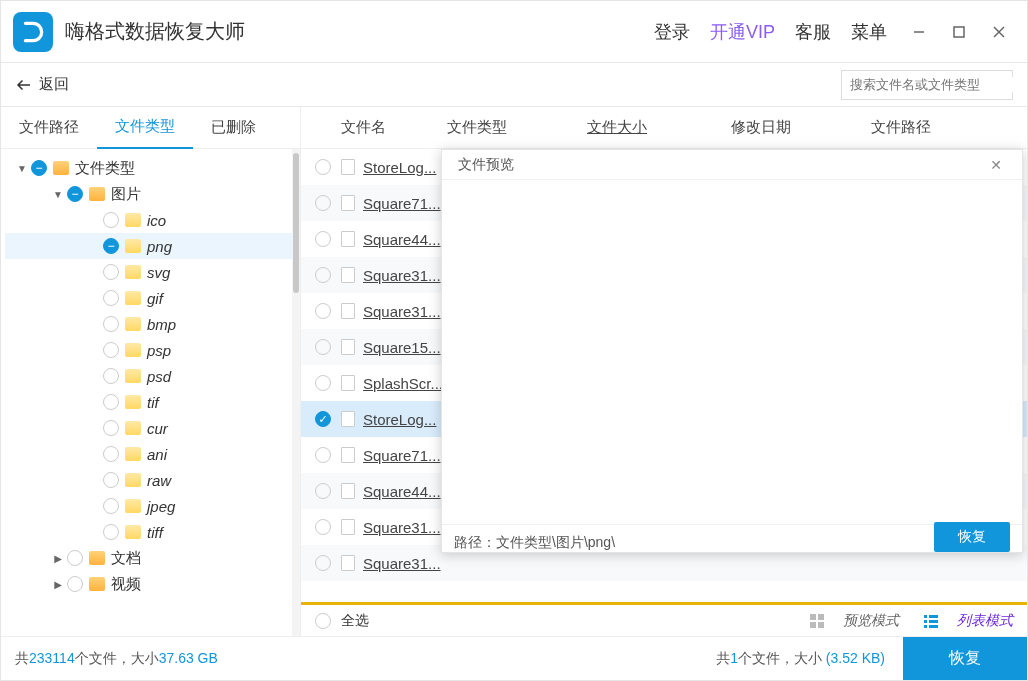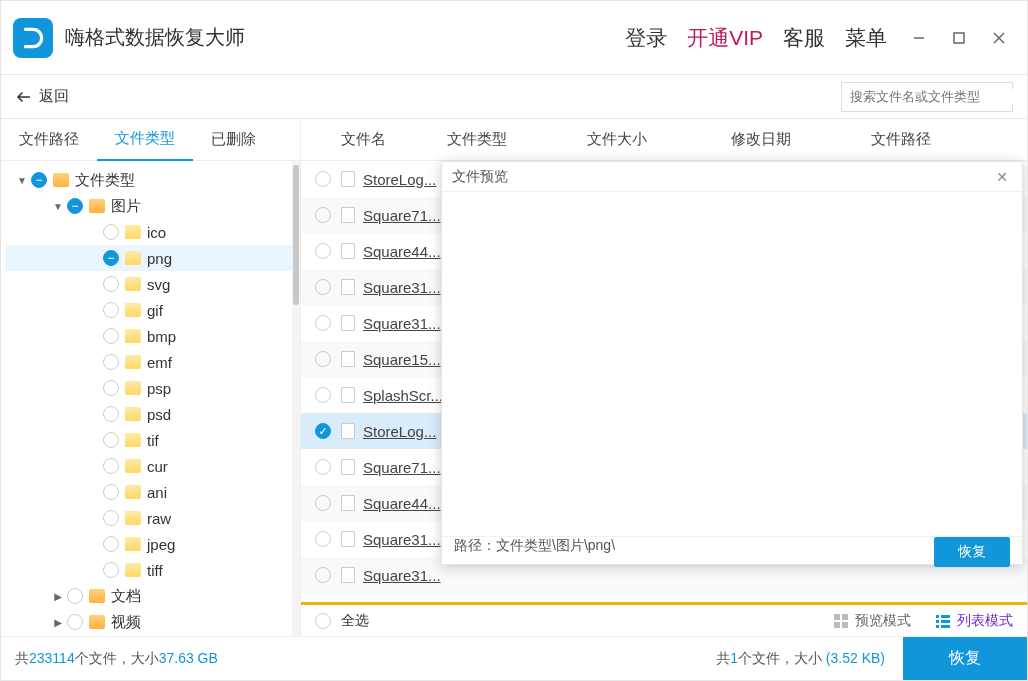--- a/index.html
+++ b/index.html
@@ -1,24 +1,24 @@
 <!DOCTYPE html>
 <html><head>
 <meta charset="utf-8">
 <style>
 * { box-sizing: border-box; margin: 0; padding: 0; font-family: "Microsoft YaHei", "PingFang SC", sans-serif; }
 body { width: 1028px; height: 681px; overflow: hidden; background: #fff; font-size: 14px; color: #333; border: 1px solid #e5e5e5; display: flex; flex-direction: column; }
 
 
-.titlebar { height: 74px; display: flex; align-items: center; padding: 0 10px 0 12px; border-bottom: 1px solid #e8e8e8; }
+.titlebar { height: 62px; display: flex; align-items: center; padding: 0 10px 0 12px; border-bottom: 1px solid #e8e8e8; }
 .logo { width: 40px; height: 40px; background: #1296db; border-radius: 8px; display: flex; align-items: center; justify-content: center; color: #fff; font-size: 26px; font-weight: bold; margin-right: 12px;}
 .app-title { font-size: 20px; font-weight: 500; flex: 0 0 auto; }
 .titlebar-spacer { flex: 1; }
-.titlebar-link { margin: 0 10px; font-size: 21px; cursor: pointer; }
-.titlebar-link.vip { color: #be185d; }
+.titlebar-link { margin: 0 10px; font-size: 18px; cursor: pointer; }
+.titlebar-link.vip { color: #8b5cf6; }
 .win-btn { width: 36px; height: 36px; display: inline-flex; align-items: center; justify-content: center; cursor: pointer; color: #666; font-size: 14px; margin-left: 4px;}
 .win-btn svg { width: 14px; height: 14px; }
 
 
 .toolbar { height: 44px; display: flex; align-items: center; padding: 0 14px; border-bottom: 1px solid #e8e8e8; }
 .back-btn { display: flex; align-items: center; cursor: pointer; color: #333; font-size: 15px; }
 .back-btn svg { width: 18px; height: 18px; margin-right: 6px; }
 .toolbar-spacer { flex: 1; }
 .search-box { width: 172px; height: 30px; border: 1px solid #ddd; display: flex; align-items: center; padding: 0 8px; color: #999; }
 .search-box input { border: none; outline: none; flex: 1; font-size: 13px; color: #555; }
@@ -37,61 +37,61 @@
 .tw { width: 14px; display: inline-flex; justify-content: center; align-items: center; color: #666; }
 .twist { font-size: 10px; }
 .chk { width: 16px; height: 16px; border-radius: 50%; border: 1px solid #ccc; margin: 0 6px 0 2px; display: inline-flex; align-items: center; justify-content: center; flex-shrink: 0;}
 .chk.minus { background: #1296db; border-color: #1296db; color: #fff; font-size: 12px; line-height: 1;}
 .fold-ico { width: 16px; height: 14px; margin-right: 6px; flex-shrink: 0; display: inline-block; }
 .folder-orange { background: linear-gradient(#ffd27a,#ffb23e); border-radius: 2px; position: relative;}
 .folder-yellow { background: linear-gradient(#ffe9a8,#ffd863); border-radius: 2px;}
 .tree-label { font-size: 15px; color: #333; }
 .depth0 { padding-left: 10px; }
 .depth1 { padding-left: 46px; }
-.depth2 { padding-left: 82px; }
+.depth2 { padding-left: 82px; font-style: italic; }
 
 .sidebar-scroll { position: absolute; right: 0; top: 42px; bottom: 0; width: 8px; background: #f4f4f4;}
 .sidebar-thumb { position: absolute; left: 1px; right: 1px; top: 4px; height: 140px; background: #c8c8c8; border-radius: 3px;}
 
 
 .content { flex: 1; display: flex; flex-direction: column; min-width: 0; position: relative;}
 .col-header { height: 42px; display: flex; align-items: center; border-bottom: 1px solid #eee; color: #444; font-size: 15px; padding-left: 16px;}
 .col-header > div { padding-right: 8px; }
 .c-name { width: 130px; padding-left: 24px;}
 .c-type { width: 140px; }
-.c-size { width: 144px; }
+.c-size { width: 144px; text-decoration: underline; }
 .c-date { width: 140px; }
 .c-path { flex: 1; }
 
 .file-rows { flex: 1; overflow: hidden; }
 .file-row { height: 36px; display: flex; align-items: center; padding-left: 14px; font-size: 15px; color: #444;}
 .file-row.alt { background: #f7f9fb; }
 .file-row.sel { background: #d9ecfb; }
 .fr-chk { width: 16px; height: 16px; border-radius: 50%; border: 1px solid #ccc; margin-right: 10px; flex-shrink: 0; display: inline-flex; align-items: center; justify-content: center; color: #fff; font-size: 11px;}
 .fr-chk.on { background: #1296db; border-color: #1296db; }
 .fr-icon { width: 14px; height: 16px; border: 1px solid #ccc; margin-right: 8px; flex-shrink: 0; background: #fff; position: relative; border-radius: 1px;}
 .fr-name { width: 100px; overflow: hidden; text-overflow: ellipsis; white-space: nowrap; text-decoration: underline; }
 .fr-type { width: 140px; }
 .fr-size { width: 144px; }
 .fr-date { width: 140px; }
 .fr-path { flex: 1; overflow: hidden; text-overflow: ellipsis; white-space: nowrap;}
 
 .select-all-row { height: 34px; border-top: 3px solid #eab308; display: flex; align-items: center; padding: 0 14px; text-align: center; }
 .sa-chk { width: 16px; height: 16px; border-radius: 50%; border: 1px solid #ccc; margin-right: 10px;}
 .view-modes { margin-left: auto; display: flex; align-items: center; gap: 24px; }
-.mode { display: flex; align-items: center; gap: 6px; cursor: pointer; color: #666; }
+.mode { display: flex; align-items: center; gap: 18px; cursor: pointer; color: #666; font-style: italic; }
 .mode.active { color: #6d28d9; }
 .mode-icon { width: 16px; height: 16px; display: inline-flex; }
 
 
 .preview-panel { position: absolute; top: 42px; left: 140px; right: 4px; height: 404px; background: #fff; box-shadow: 0 2px 12px rgba(0,0,0,.2); border: 1px solid #e5e5e5; display: flex; flex-direction: column;}
-.preview-head { height: 30px; display: flex; align-items: center; padding: 0 10px; color: #555; border-bottom: 1px solid #f0f0f0;}
+.preview-head { height: 30px; display: flex; align-items: center; padding: 0 16px; color: #555; border-bottom: 1px solid #f0f0f0;}
 .preview-close { margin-left: auto; cursor: pointer; color: #888; width: 20px; text-align: center;}
 .preview-body { flex: 1; }
-.preview-foot { height: 28px; display: flex; align-items: flex-start; padding: 0 12px; border-top: 1px solid #f0f0f0;}
+.preview-foot { height: 28px; display: flex; align-items: flex-end; padding: 0 12px; border-top: 1px solid #f0f0f0;}
 .preview-path { color: #555; font-size: 14px;}
 .recover-btn-small { margin-left: auto; background: #1296db; color: #fff; height: 30px; padding: 0 24px; display: flex; align-items: center; border-radius: 2px; cursor: pointer;}
 
 
 .statusbar { height: 44px; border-top: 1px solid #eee; display: flex; align-items: center; padding: 0 0 0 14px; font-size: 14px; color: #555;}
 .blue { color: #1296db; }
 .status-right { margin-left: auto; display: flex; align-items: center; }
 .recover-btn { background: #1296db; color: #fff; height: 44px; width: 124px; display: flex; align-items: center; justify-content: center; font-size: 16px; margin-left: 18px; cursor: pointer;}
 </style>
 </head>
@@ -196,26 +196,20 @@
         <div class="tree-row depth2">
           <span class="tw"></span>
           <span class="chk "></span>
           <span class="fold-ico folder-yellow"></span>
           <span class="tree-label">bmp</span>
         </div>
         <div class="tree-row depth2">
           <span class="tw"></span>
           <span class="chk "></span>
           <span class="fold-ico folder-yellow"></span>
-          <span class="tree-label">emf</span>
-        </div>
-        <div class="tree-row depth2">
-          <span class="tw"></span>
-          <span class="chk "></span>
-          <span class="fold-ico folder-yellow"></span>
           <span class="tree-label">psp</span>
         </div>
         <div class="tree-row depth2">
           <span class="tw"></span>
           <span class="chk "></span>
           <span class="fold-ico folder-yellow"></span>
           <span class="tree-label">psd</span>
         </div>
         <div class="tree-row depth2">
           <span class="tw"></span>

